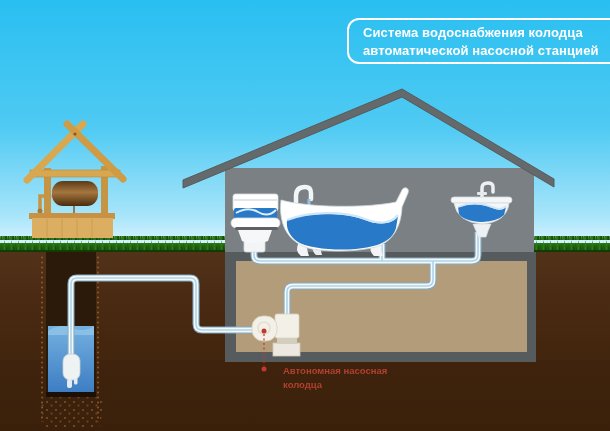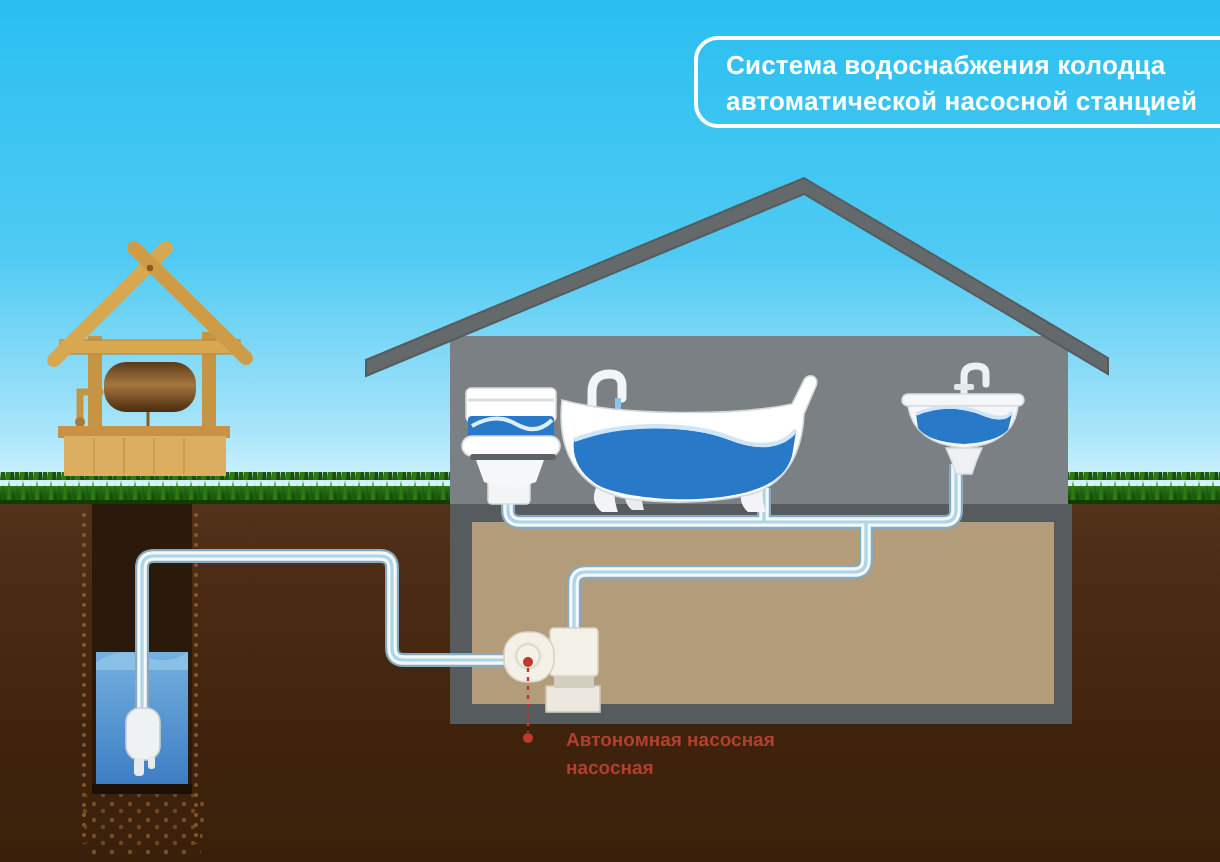--- a/index.html
+++ b/index.html
@@ -183,16 +183,16 @@
   </g>
 </svg>
 
 <div class="title-box">
   <div>Система водоснабжения колодца</div>
   <div>автоматической насосной станцией</div>
 </div>
 
 <div class="pump-label">
   <div>Автономная насосная</div>
-  <div>насосная</div>
+  <div>колодца</div>
 </div>
 
 </div>
 
 </body></html>

